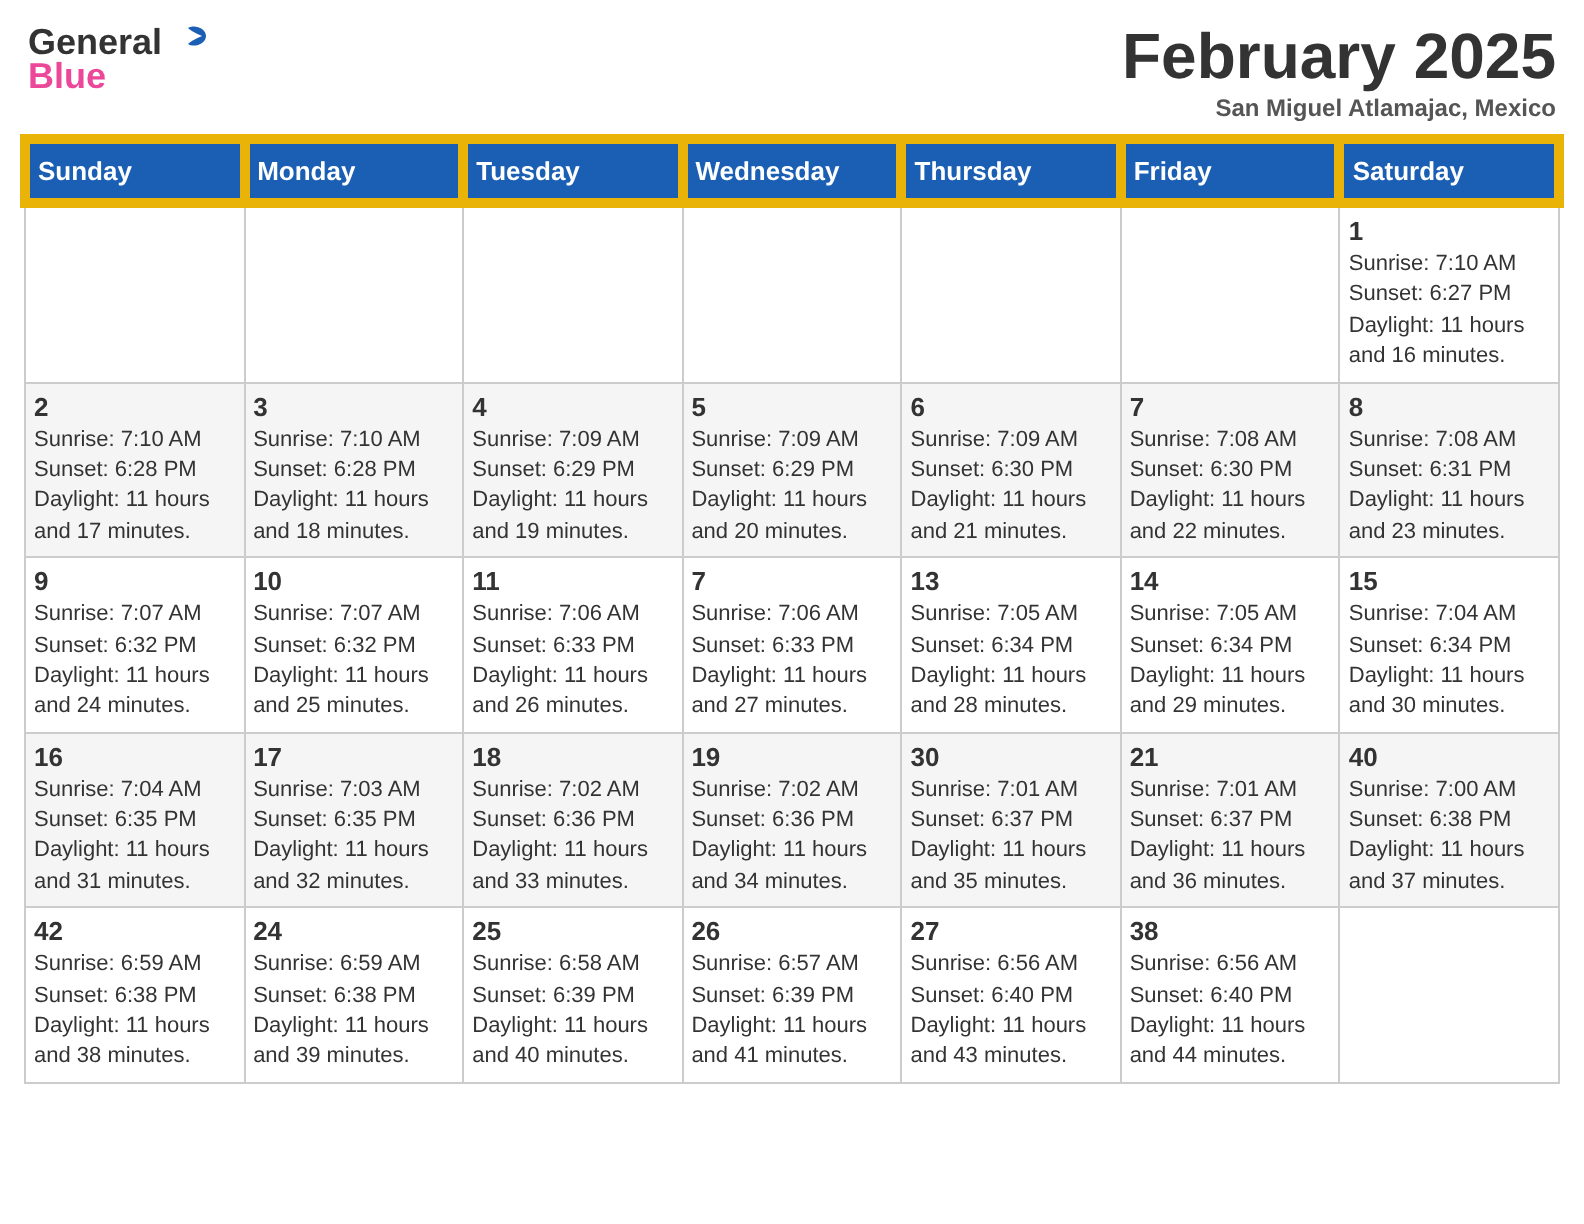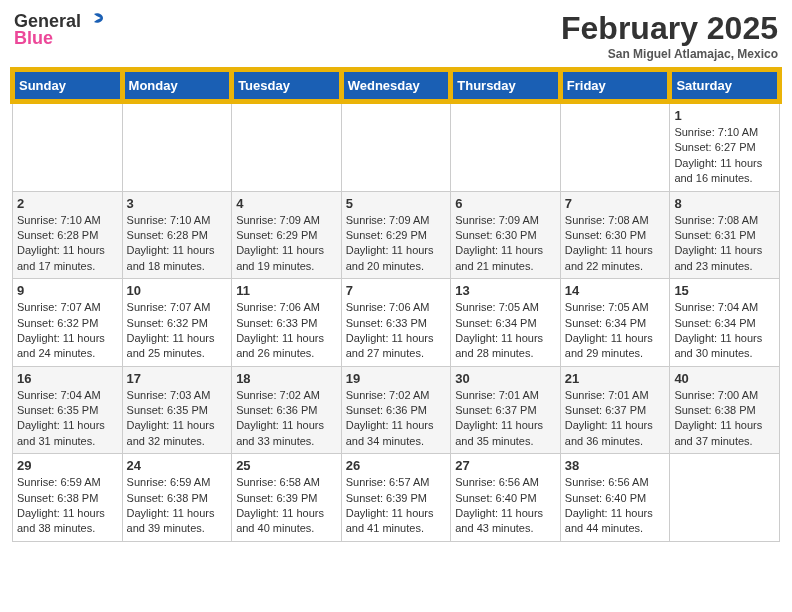--- a/index.html
+++ b/index.html
@@ -254,21 +254,21 @@
         </td>
         <td>
           <span class="day-number">40</span>
           <div class="day-info" style="white-space: pre-line;">Sunrise: 7:00 AM
 Sunset: 6:38 PM
 Daylight: 11 hours and 37 minutes.</div>
         </td>
       </tr>
       <tr>
         <td>
-          <span class="day-number">29</span>
+          <span class="day-number">42</span>
           <div class="day-info" style="white-space: pre-line;">Sunrise: 6:59 AM
 Sunset: 6:38 PM
 Daylight: 11 hours and 38 minutes.</div>
         </td>
         <td>
           <span class="day-number">24</span>
           <div class="day-info" style="white-space: pre-line;">Sunrise: 6:59 AM
 Sunset: 6:38 PM
 Daylight: 11 hours and 39 minutes.</div>
         </td>

